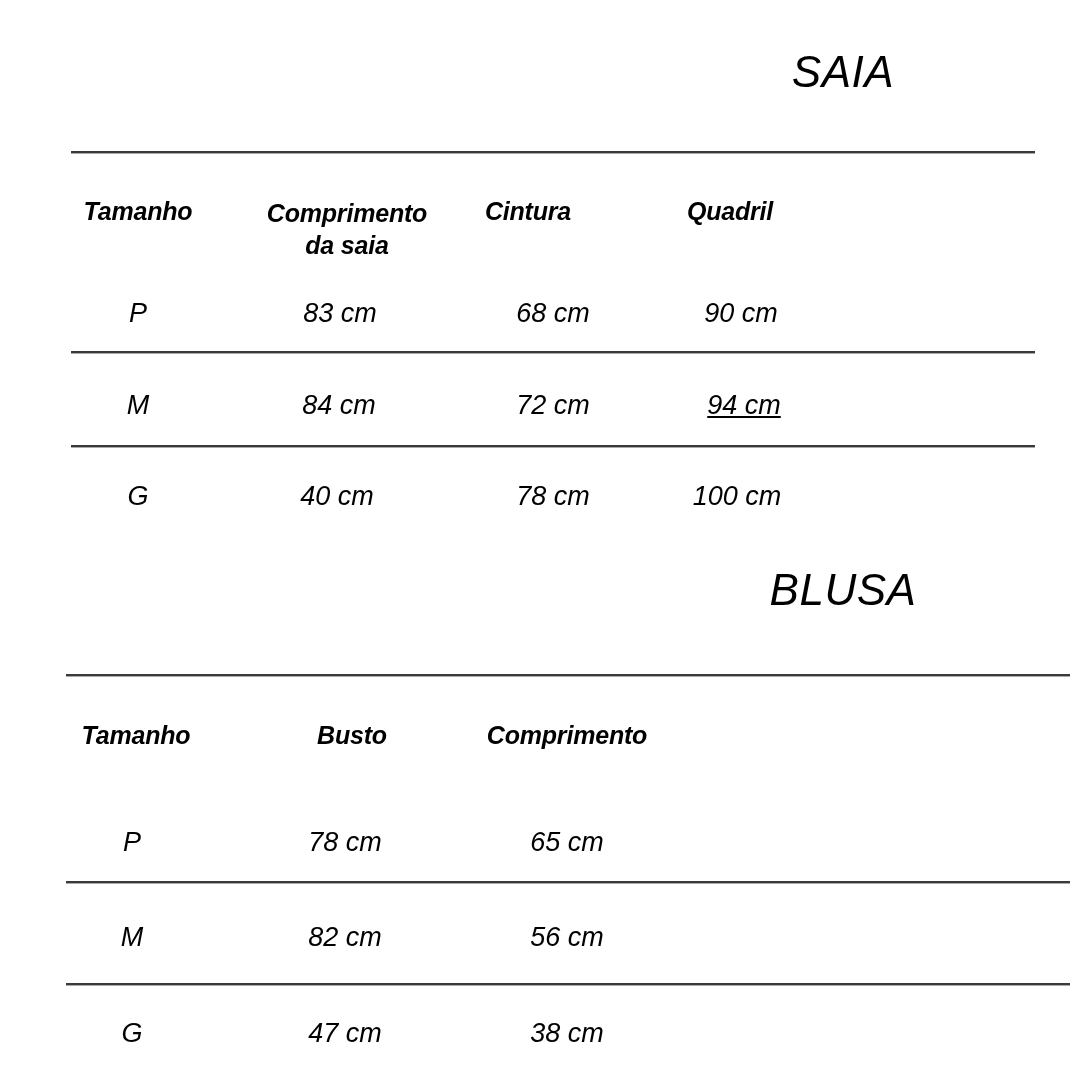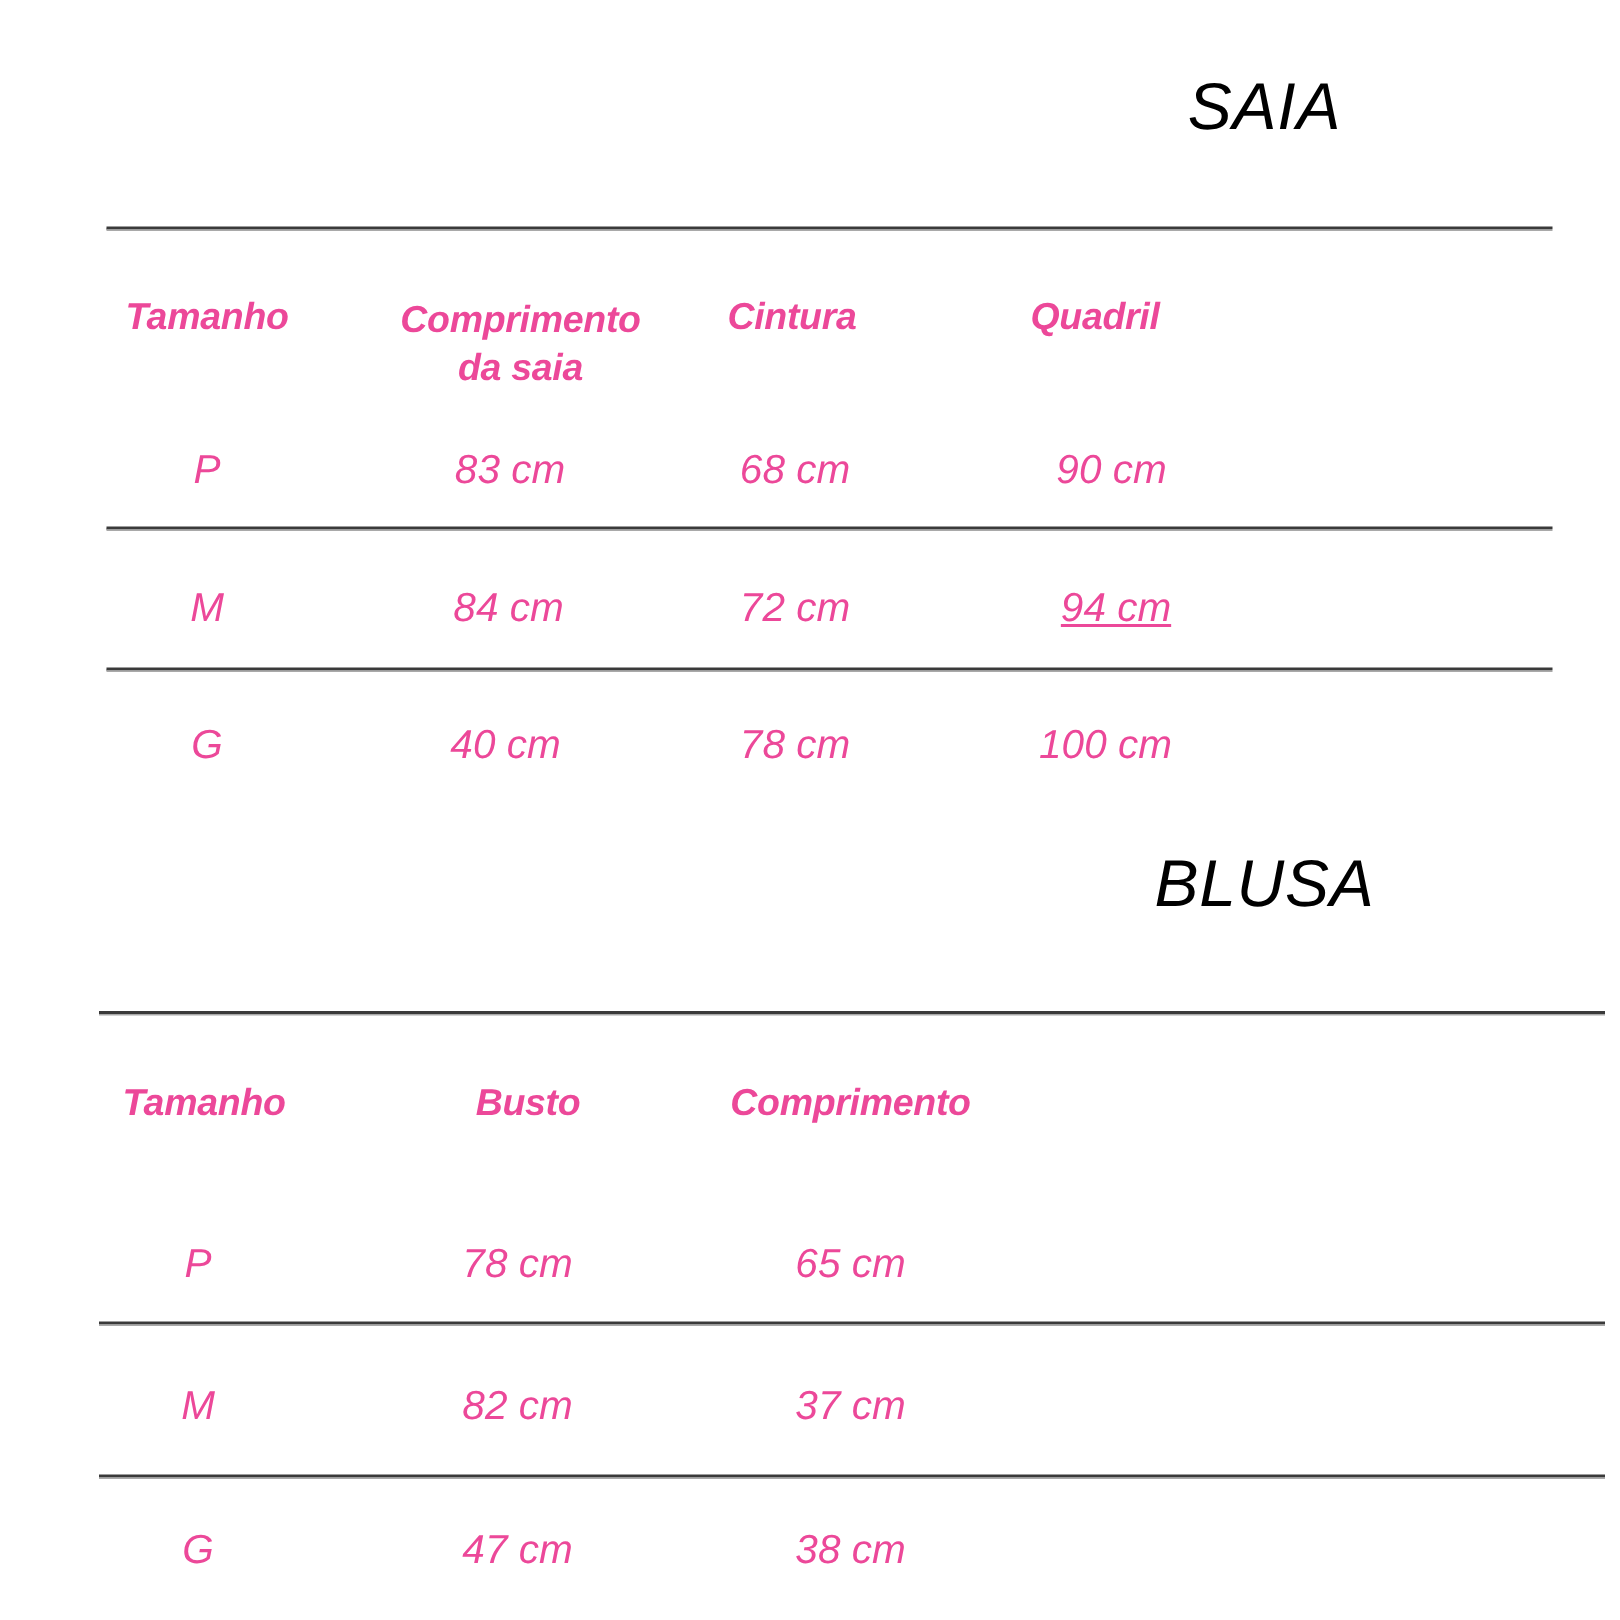--- a/index.html
+++ b/index.html
@@ -67,21 +67,21 @@
   .rule-blusa-top { left: 66px; width: 1004px; top: 674px; }
   .rule-blusa-1   { left: 66px; width: 1004px; top: 881px; }
   .rule-blusa-2   { left: 66px; width: 1004px; top: 983px; }
 
   
   .cell {
     position: absolute;
     font-style: italic;
     white-space: nowrap;
     line-height: 1.12;
-    color: #ec4899;
+    color: #000000;
   }
   .hcell {
     font-weight: 700;
     font-size: 25px;
     font-stretch: condensed;
     letter-spacing: -0.2px;
     text-align: center;
     transform: translateX(-50%);
   }
   .dcell {
@@ -94,21 +94,21 @@
 
   
   .s-h1 { left: 138px; top: 197px; }
   .s-h2 { left: 347px; top: 197px; }
   .s-h3 { left: 528px; top: 197px; }
   .s-h4 { left: 730px; top: 197px; }
 
   
   .s-c1 { left: 138px; }
   .s-c2 { left: 340px; }
-  .s-c3 { left: 530px; }
+  .s-c3 { left: 553px; }
   .s-c4 { left: 741px; }
 
   
   .s-r1 { top: 298px; }
   .s-r2 { top: 390px; }
   .s-r3 { top: 481px; }
 
   .s-r2.s-c2 { left: 339px; }
   .s-r2.s-c4 { left: 744px; text-decoration: underline; }
   .s-r3.s-c2 { left: 337px; }
@@ -177,21 +177,21 @@
   <div class="cell hcell b-h3">Comprimento</div>
 
   <div class="cell dcell b-c1 b-r1">P</div>
   <div class="cell dcell b-c2 b-r1">78 cm</div>
   <div class="cell dcell b-c3 b-r1">65 cm</div>
 
   <div class="rule rule-blusa-1"></div>
 
   <div class="cell dcell b-c1 b-r2">M</div>
   <div class="cell dcell b-c2 b-r2">82 cm</div>
-  <div class="cell dcell b-c3 b-r2">37 cm</div>
+  <div class="cell dcell b-c3 b-r2">56 cm</div>
 
   <div class="rule rule-blusa-2"></div>
 
   <div class="cell dcell b-c1 b-r3">G</div>
   <div class="cell dcell b-c2 b-r3">47 cm</div>
   <div class="cell dcell b-c3 b-r3">38 cm</div>
 
 </div>
 
 </body></html>

